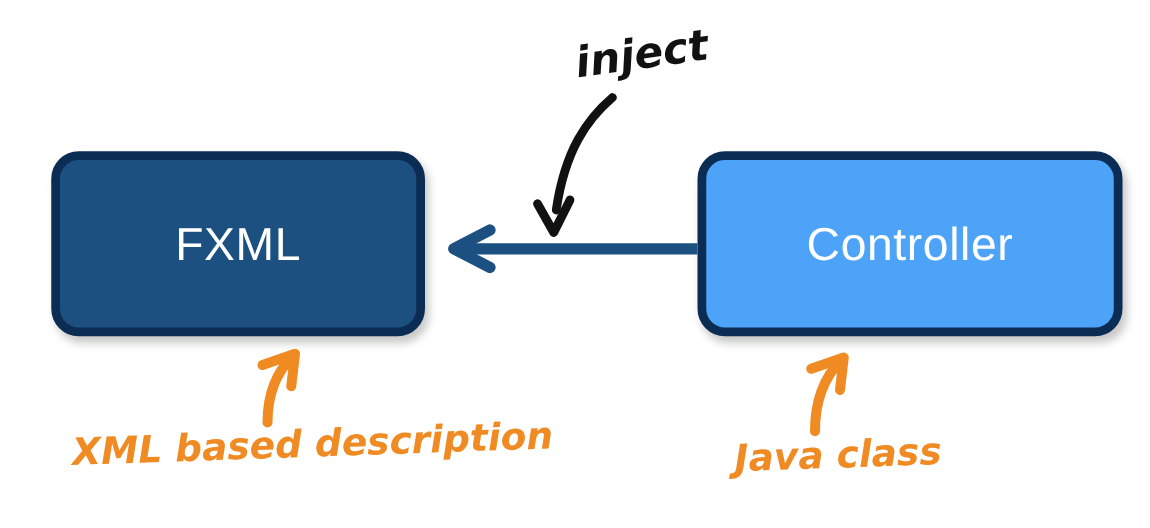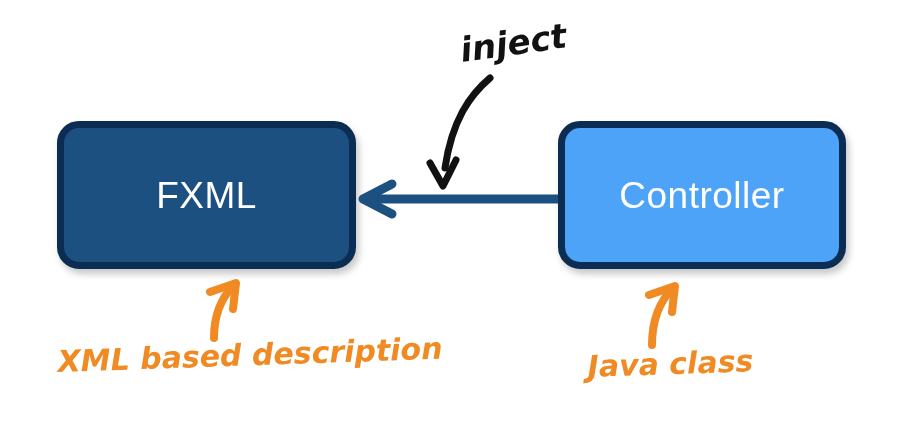--- a/index.html
+++ b/index.html
@@ -32,31 +32,31 @@
     color: #ffffff;
     font-family: "Liberation Sans", sans-serif;
     font-weight: 300;
     font-size: 37px;
     letter-spacing: 0.5px;
     line-height: 1;
     user-select: none;
   }
 
   #node-fxml {
-    left: 57px;
+    left: 41px;
     top: 121px;
     width: 299px;
     height: 148px;
     background: #1b5081;
     border: 7px solid #0b2d54;
   }
   #node-controller {
     left: 558px;
     top: 121px;
-    width: 288px;
+    width: 340px;
     height: 148px;
     background: #4da3f7;
     border: 7px solid #0b2d54;
   }
 
   
   #overlay {
     position: absolute;
     left: 0;
     top: 0;

